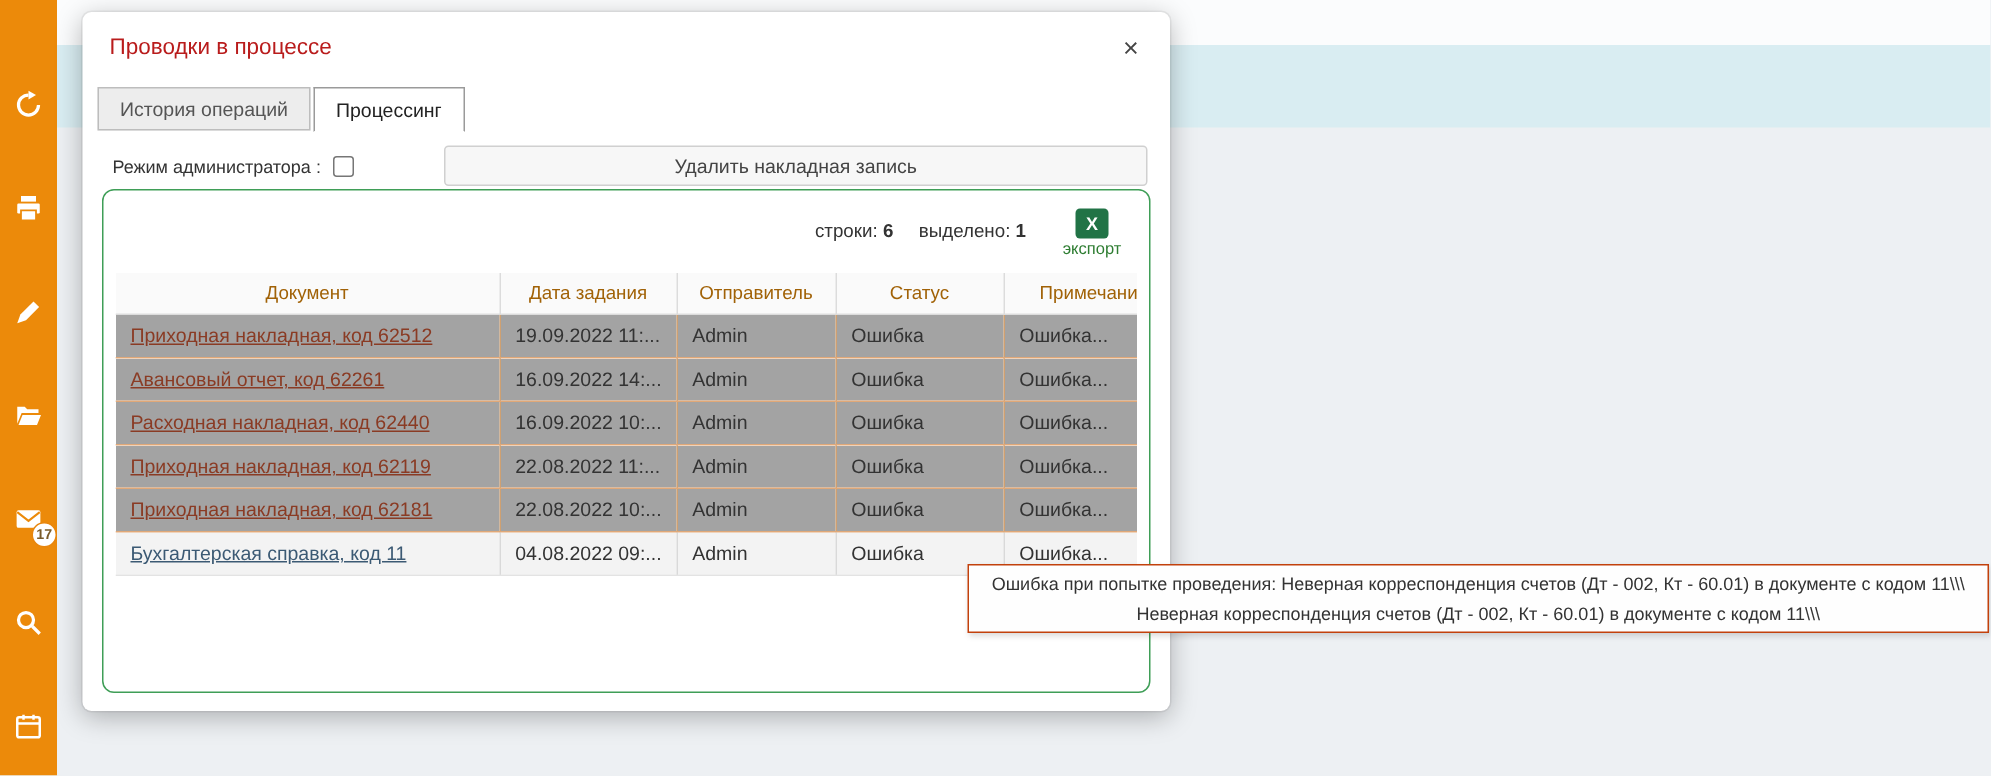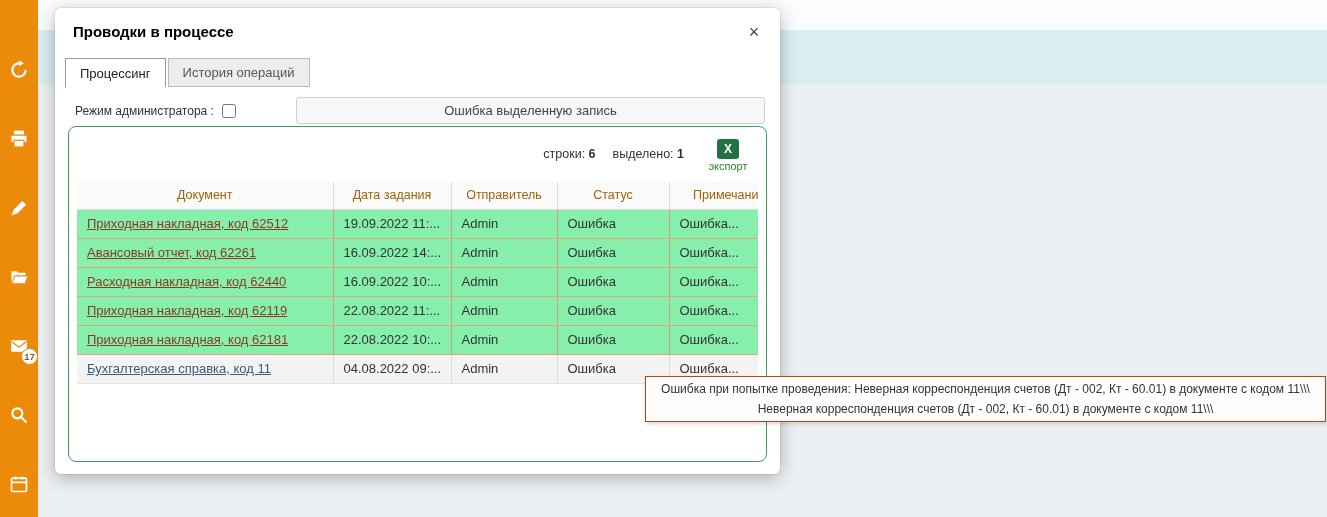--- a/index.html
+++ b/index.html
@@ -33,21 +33,21 @@
   }
 
   
   .modal {
     position:absolute; left:55px; top:8px; width:725px; height:466px;
     background:#fff; border-radius:6px;
     box-shadow:0 4px 18px rgba(0,0,0,0.28), 0 0 0 1px rgba(0,0,0,0.06);
     z-index:10;
   }
   .modal-header { position:relative; padding:15px 18px 10px 18px; }
-  .modal-title { font-size:15px; font-weight:700; color:#000000;text-align:right; }
+  .modal-title { font-size:15px; font-weight:400; color:#b91c1c;text-align:right; }
   .modal-close {
     position:absolute; right:14px; top:12px;
     width:24px; height:24px; border:none; background:transparent;
     font-size:18px; color:#444; cursor:pointer; line-height:24px;
   }
   .tabs { display:flex; align-items:flex-end; padding-left:10px; margin-top:6px; }
   .tab {
     font-size:13px; padding:6px 14px; cursor:pointer;
     border:1px solid #bdbdbd; background:#ededed; color:#555;
     margin-right:2px;
@@ -90,21 +90,21 @@
     background:#fafafa; height:27px;
     border-bottom:1px solid #dcdcdc; border-right:1px solid #dcdcdc;
     overflow:hidden; white-space:nowrap;
   }
   .grid td {
     height:29px; padding:0 10px;
     border-bottom:1px solid #e3e3e3; border-right:1px solid #d9d9d9;
     overflow:hidden; white-space:nowrap;
   }
   .grid th:last-child, .grid td:last-child { border-right:none; }
-  tr.row-error td { background:#86efac; border-right-color:#cfa071; border-bottom-color:#e0a878; }
+  tr.row-error td { background:#a3a3a3; border-right-color:#cfa071; border-bottom-color:#e0a878; }
   tr.row-plain td { background:#f3f3f3; }
   a.doc-link { text-decoration:underline; cursor:pointer; }
   tr.row-error a.doc-link { color:#8a3b24; }
   tr.row-plain a.doc-link { color:#3c5a74; }
   .cell-status, .cell-note, .cell-sender, .cell-date { color:#333; }
 
   
   .tooltip {
     position:absolute; left:645px; top:376px; width:681px; min-height:44px;
     background:#fefefe; border:1px solid #c2410c;
@@ -177,28 +177,28 @@
   </div>
 </nav>
 
 <div class="modal">
   <div class="modal-header">
     <span class="modal-title">Проводки в процессе</span>
     <button class="modal-close">×</button>
   </div>
 
   <div class="tabs">
+    <div class="tab">История операций</div>
     <div class="tab active">Процессинг</div>
-    <div class="tab">История операций</div>
   </div>
 
   <div class="admin-row">
     <span class="admin-label">Режим администратора :</span>
     <input type="checkbox" class="admin-checkbox" style="">
-    <button class="delete-btn">Ошибка выделенную запись</button>
+    <button class="delete-btn">Удалить накладная запись</button>
   </div>
 
   <div class="panel">
     <div class="panel-head">
       <span class="panel-stats">
         <span>строки:</span>
         <b>6</b>
         <span class="stat-sep"></span>
         <span>выделено:</span>
         <b>1</b>

